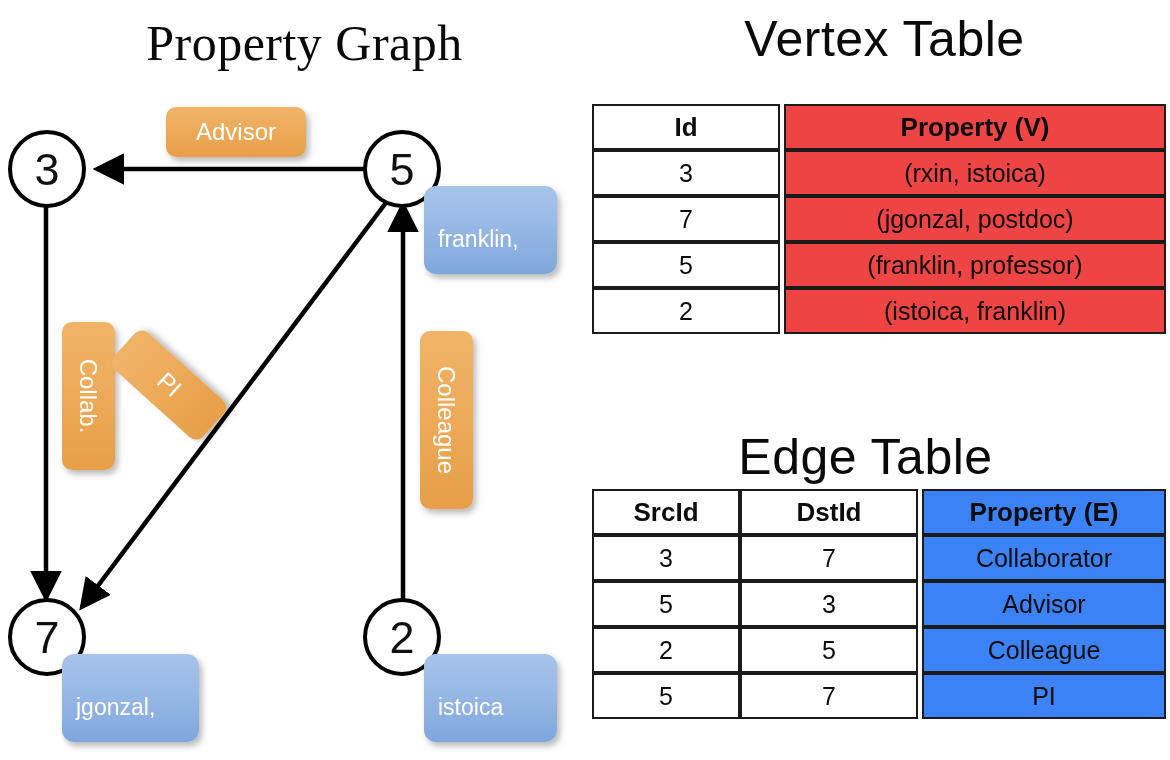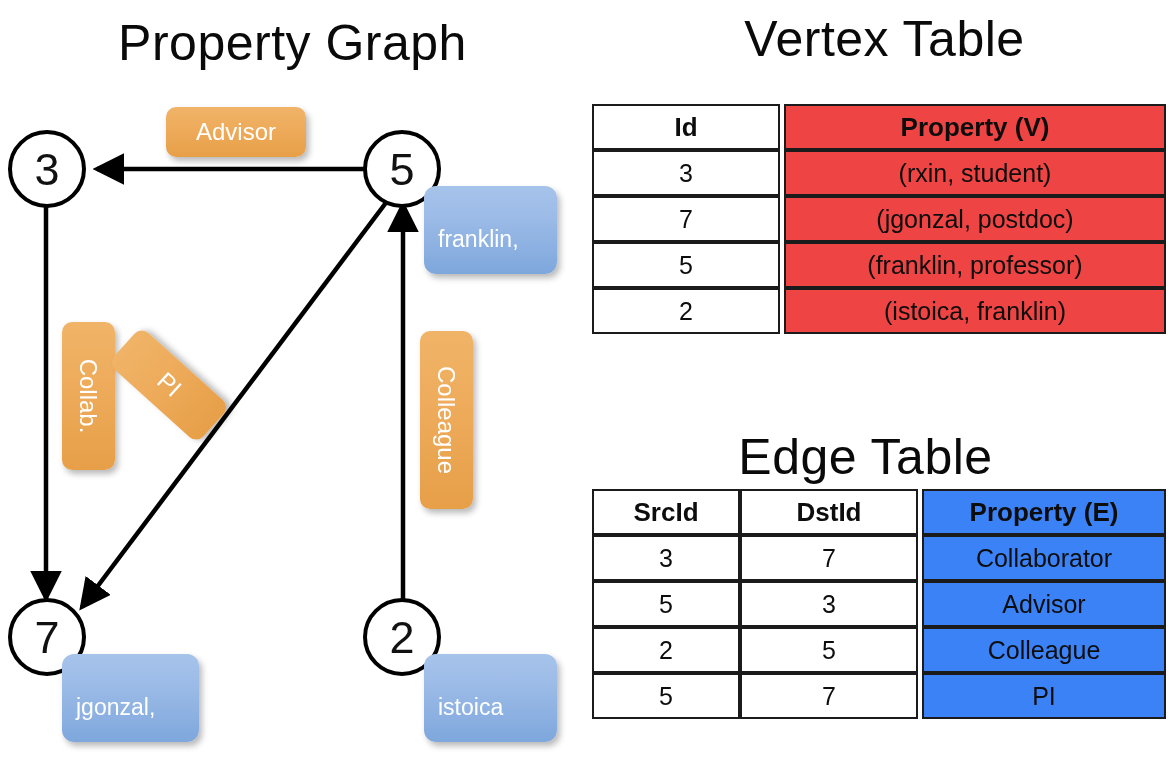--- a/index.html
+++ b/index.html
@@ -20,21 +20,21 @@
   .title {
     position: absolute;
     font-family: "Liberation Sans", sans-serif;
     font-weight: 300;
     font-size: 50px;
     letter-spacing: 0.5px;
     color: #0a0a0a;
     white-space: nowrap;
     text-align: center;
   }
-  #title-property-graph { left: 0;    top: 14px;  width: 585px; }
+  #title-property-graph { left: 12px;    top: 14px;  width: 585px; font-family: Liberation Serif, serif; }
   #title-vertex-table   { left: 592px; top: 10px; width: 585px; }
   #title-edge-table     { left: 573px; top: 400px; width: 585px; margin-top: 28px; }
 
   
   #graph-panel {
     position: absolute;
     left: 0; top: 0;
     width: 585px; height: 760px;
   }
   #graph-svg {
@@ -216,21 +216,21 @@
     <tr>
       <th>Id</th>
       <td class="col-gap"></td>
       <th class="blue">Property (V)</th>
     </tr>
   </thead>
   <tbody>
     <tr>
       <td>3</td>
       <td class="col-gap"></td>
-      <td class="blue">(rxin, student)</td>
+      <td class="blue">(rxin, istoica)</td>
     </tr>
     <tr>
       <td>7</td>
       <td class="col-gap"></td>
       <td class="blue">(jgonzal, postdoc)</td>
     </tr>
     <tr>
       <td>5</td>
       <td class="col-gap"></td>
       <td class="blue">(franklin, professor)</td>

